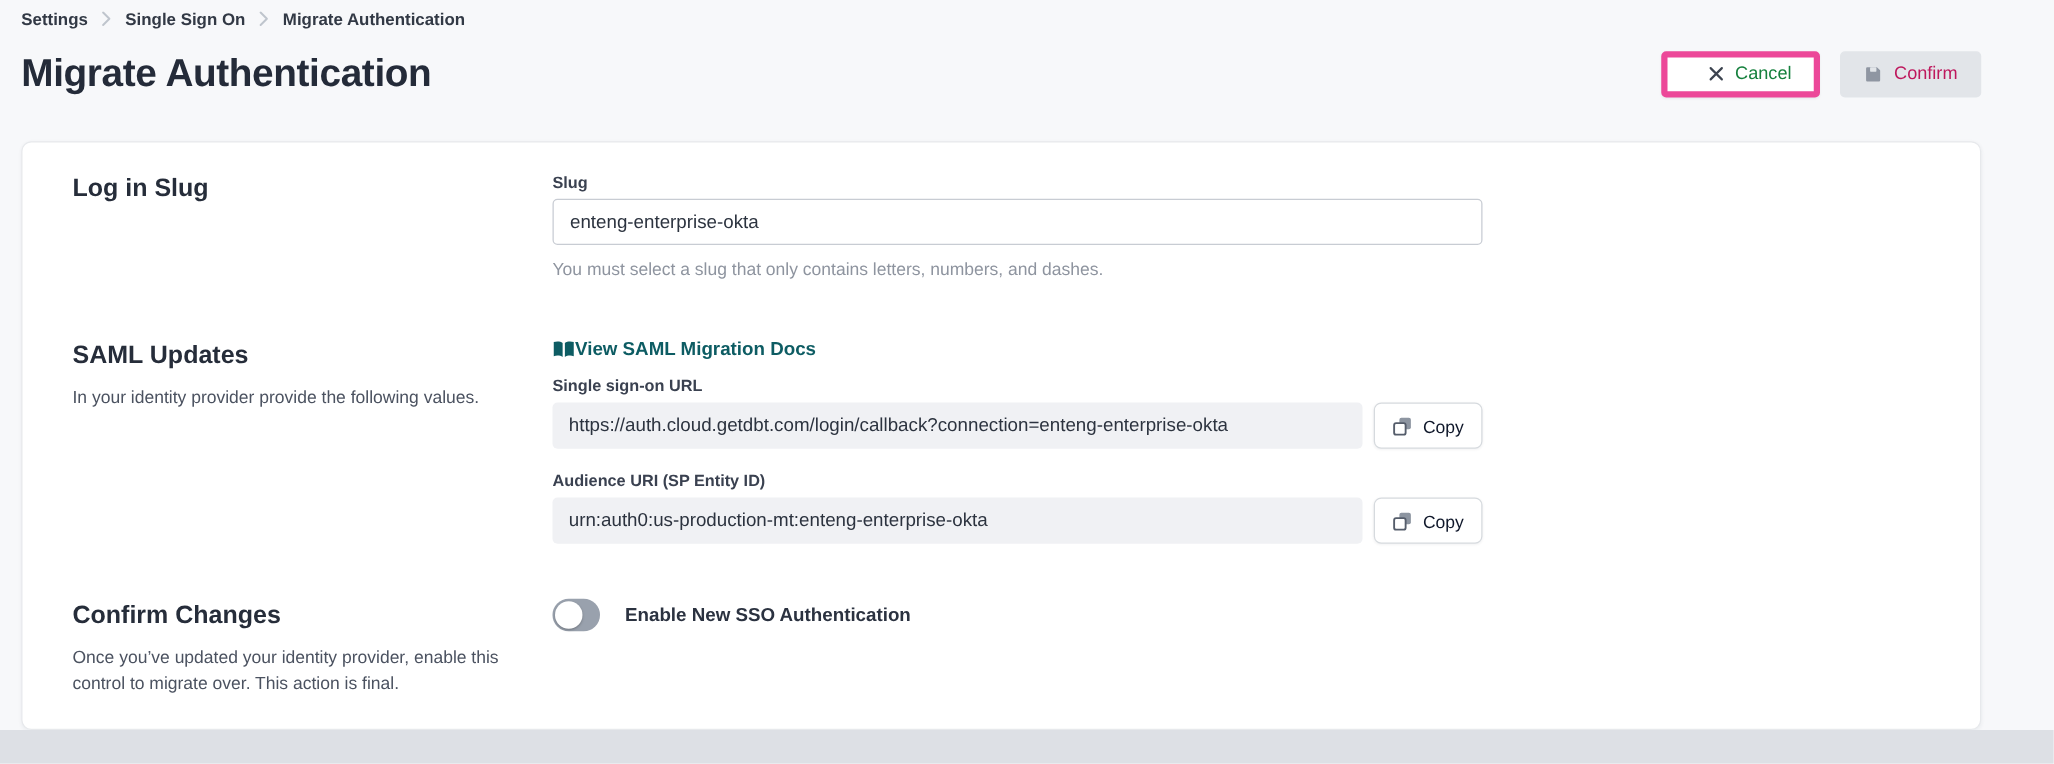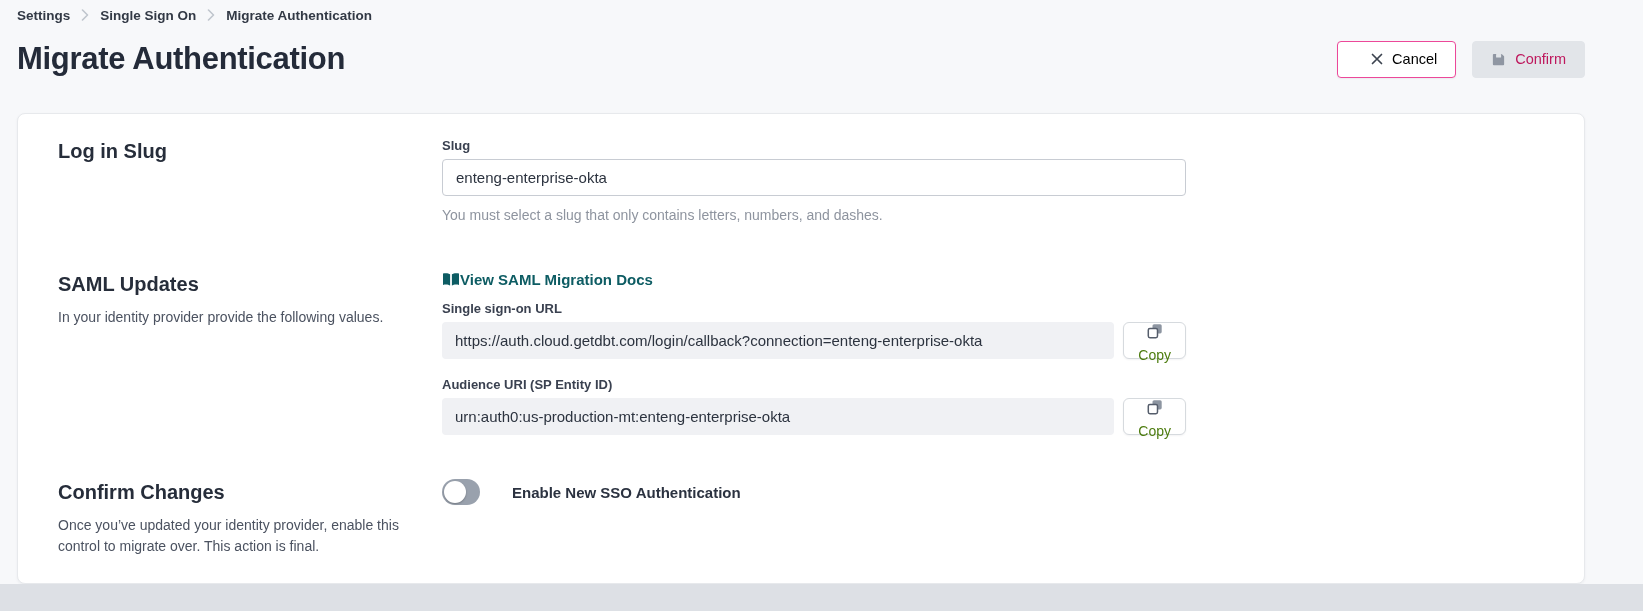--- a/index.html
+++ b/index.html
@@ -18,21 +18,21 @@
   .crumb { font-size:13.5px; font-weight:700; color:#323945; text-decoration:none; cursor:pointer; }
   .crumb.current { cursor:default; }
   .crumb-sep { display:flex; align-items:center; }
 
   
   .header-row { margin-top:14px; display:flex; align-items:center; justify-content:space-between; height:44px; }
   .page-title { font-size:31px; font-weight:700; letter-spacing:-0.3px; color:#242b39; }
   .header-actions { display:flex; gap:16px; }
   .btn { display:inline-flex; align-items:center; gap:9px; height:37px; padding:0 18px;
          border-radius:4px; font-size:14.5px; font-family:inherit; cursor:pointer; }
-  .btn-cancel { background:#ffffff; border:1px solid #ec4899; color:#000000;
+  .btn-cancel { background:#ffffff; border:5px solid #ec4899; color:#15803d;
                 box-shadow:0 1px 2px rgba(20,30,45,.06);padding-left:33px; }
   .btn-confirm { background:#e2e5e9; border:1px solid #e2e5e9; color:#be185d; cursor:default; }
 
   
   .card { margin-top:32px; height:471px; background:#ffffff; border:1px solid #e7e9ec;
           border-radius:8px; box-shadow:0 1px 3px rgba(25,35,50,.05); padding:24px 40px; }
   .row { display:flex; align-items:flex-start; }
   .row-left { width:384px; flex-shrink:0; padding-top:2px; }
   .row-right { width:744px; flex-shrink:0; }
   .section-heading { font-size:20px; font-weight:700; color:#262d3a; }
@@ -48,26 +48,26 @@
 
   .docs-link { display:inline-flex; align-items:center; margin-bottom:13px;
                text-decoration:none; cursor:pointer; }
   .docs-link-text { font-size:15px; font-weight:700; color:#0d5c63; }
 
   .copy-row { display:flex; gap:9px; align-items:center; }
   .readonly-field { flex:1; height:37px; background:#f0f1f4; border-radius:4px;
                     display:flex; align-items:center; padding:0 13px; font-size:15px; color:#2c333f; }
   .btn-copy { display:inline-flex; align-items:center; gap:8px; height:37px; padding:0 14px;
               background:#fff; border:1px solid #d6dade; border-radius:6px; font-size:14px;
-              color:#4d7c0f; cursor:pointer; font-family:inherit;
-              box-shadow:0 1px 2px rgba(16,24,40,.05);flex-direction:column; }
+              color:#0f172a; cursor:pointer; font-family:inherit;
+              box-shadow:0 1px 2px rgba(16,24,40,.05); }
   .field-group + .field-group { margin-top:18px; }
 
   .confirm-text { margin-top:11px; font-size:14px; line-height:1.5; color:#4b5260; max-width:352px; }
-  .toggle-row { display:flex; align-items:center; gap:32px; }
+  .toggle-row { display:flex; align-items:center; gap:20px; }
   .toggle { position:relative; width:38px; height:26px; border-radius:13px; background:#99a1ad;
             cursor:pointer; flex-shrink:0; }
   .toggle-knob { position:absolute; top:2px; left:2px; width:22px; height:22px; border-radius:50%;
                  background:#fff; box-shadow:0 1px 2px rgba(0,0,0,.25); }
   .toggle-label { font-size:15px; font-weight:700; color:#2b3240; }
 
   .bottom-strip { position:absolute; left:0; bottom:0; width:100%; height:27px; background:#dde0e5; }
 </style>
 </head>
 <body>

